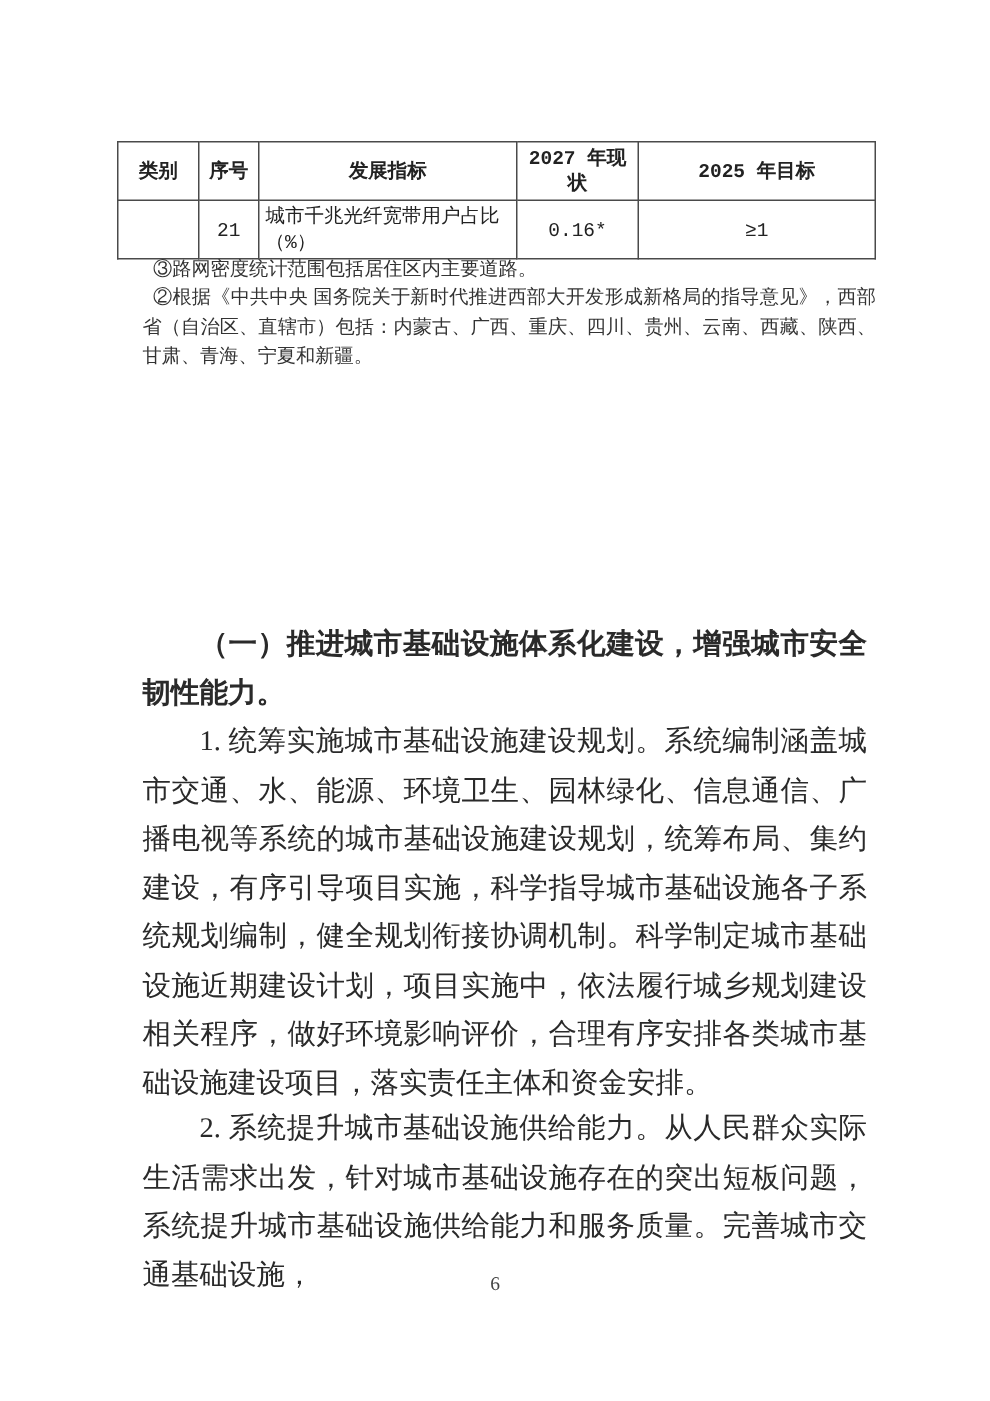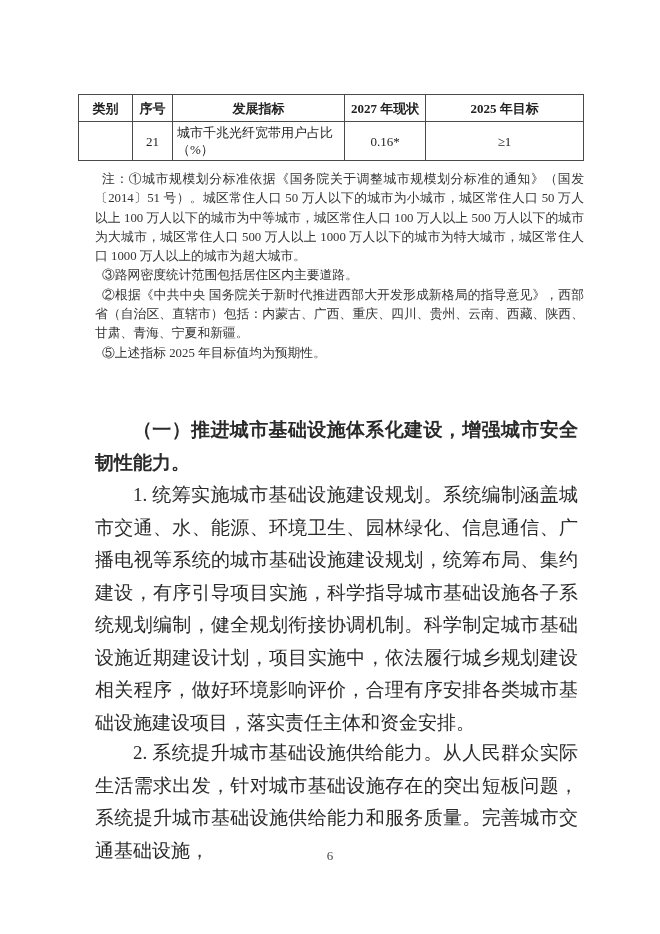--- a/index.html
+++ b/index.html
@@ -8,21 +8,21 @@
     width:660px;height:934px;
     background:#ffffff;
     color:#2e2e2e;
     font-family:"Liberation Serif","DejaVu Serif",serif;
     overflow:hidden;
   }
   
   .doc-table{
     position:absolute;left:78px;top:94px;width:505px;
     border-collapse:collapse;table-layout:fixed;
-    font-size:13px;color:#222;
+    font-size:13px;color:#222;font-family:Liberation Mono, monospace;
   }
   .doc-table th,.doc-table td{
     border:1px solid #4a4a4a;
     text-align:center;vertical-align:middle;
     padding:2px 4px;
     line-height:17px;
     overflow:hidden;
   }
   .doc-table th{height:22px;font-weight:700;}
   .doc-table td{height:34px;text-align:center;}
@@ -86,24 +86,22 @@
         <td></td>
         <td>21</td>
         <td class="cell-left">城市千兆光纤宽带用户占比（%）</td>
         <td>0.16*</td>
         <td>≥1</td>
       </tr>
     </tbody>
   </table>
 
   <div class="notes">
-    <p class="note"><span>注：</span><span>①城市规模划分标准依据《国务院关于调整城市规模划分标准的通知》（国发〔2014〕51 号）。城区常住人口 50 万人以下的城市为小城市，城区常住人口 50 万人以上 100 万人以下的城市为中等城市，城区常住人口 100 万人以上 500 万人以下的城市为大城市，城区常住人口 500 万人以上 1000 万人以下的城市为特大城市，城区常住人口 1000 万人以上的城市为超大城市。</span></p>
     <p class="note">③路网密度统计范围包括居住区内主要道路。</p>
     <p class="note">②根据《中共中央 国务院关于新时代推进西部大开发形成新格局的指导意见》，西部省（自治区、直辖市）包括：内蒙古、广西、重庆、四川、贵州、云南、西藏、陕西、甘肃、青海、宁夏和新疆。</p>
-    <p class="note">⑤上述指标 2025 年目标值均为预期性。</p>
   </div>
 
 
   <p class="subheading">（一）推进城市基础设施体系化建设，增强城市安全韧性能力。</p>
 
   <p class="body-para para-1">1. 统筹实施城市基础设施建设规划。系统编制涵盖城市交通、水、能源、环境卫生、园林绿化、信息通信、广播电视等系统的城市基础设施建设规划，统筹布局、集约建设，有序引导项目实施，科学指导城市基础设施各子系统规划编制，健全规划衔接协调机制。科学制定城市基础设施近期建设计划，项目实施中，依法履行城乡规划建设相关程序，做好环境影响评价，合理有序安排各类城市基础设施建设项目，落实责任主体和资金安排。</p>
 
   <p class="body-para para-2">2. 系统提升城市基础设施供给能力。从人民群众实际生活需求出发，针对城市基础设施存在的突出短板问题，系统提升城市基础设施供给能力和服务质量。完善城市交通基础设施，</p>
 
   <div class="page-number">6</div>

